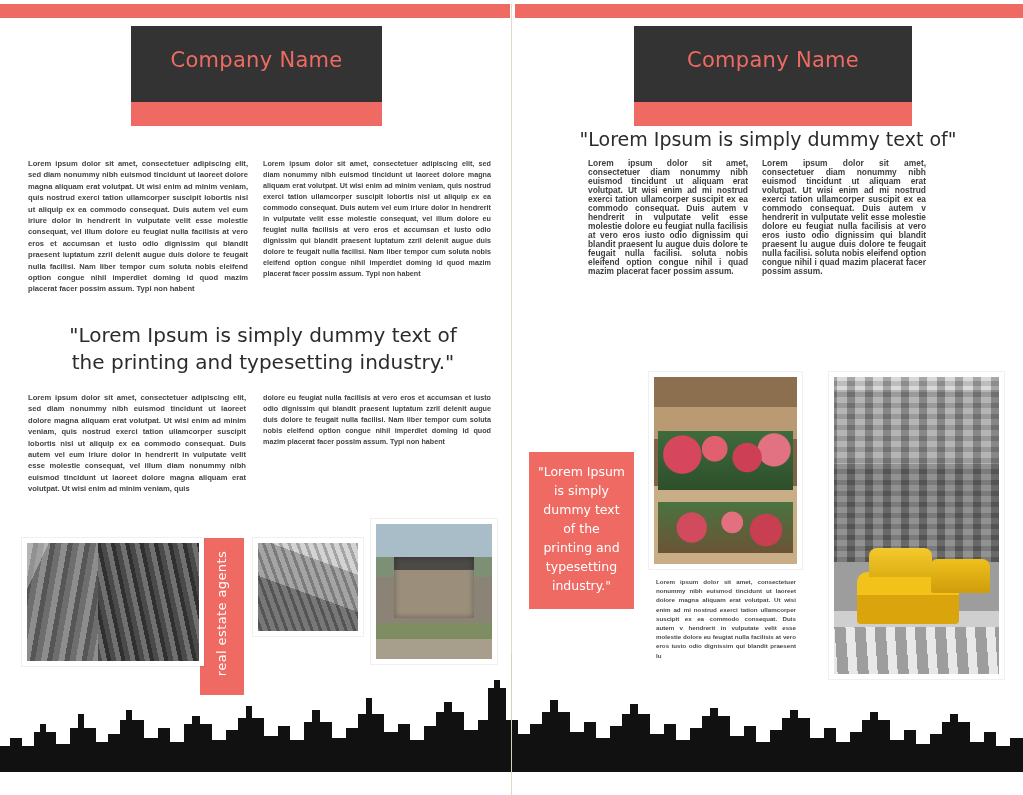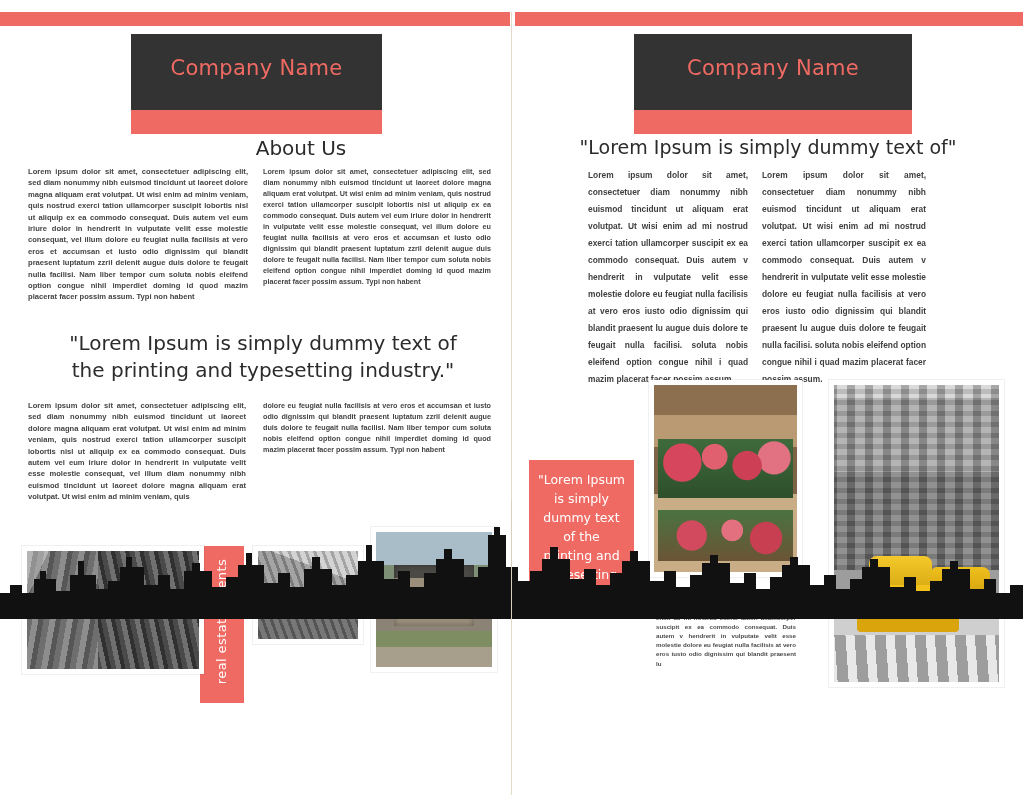--- a/index.html
+++ b/index.html
@@ -10,23 +10,23 @@
   body {
     font-family: "Liberation Sans", sans-serif;
     width: 1023px;
     height: 795px;
     overflow: hidden;
     position: relative;
   }
 
   .page {
     position: absolute;
-    left: 0; top: 12px;
+    left: 0; top: 4px;
     width: 1023px;
-    height: 607px;
+    height: 768px;
     background: #ffffff;
   }
 
   
   .top-bar-left {
     position: absolute;
     left: 0; top: 0;
     width: 510px;
     height: 14px;
     background: #ef6a63;
@@ -131,21 +131,21 @@
     text-align: justify;
     font-family: "Liberation Sans", sans-serif;
     font-weight: bold;
   }
   .col.sm {
     font-size: 7.2px;
     line-height: 11px;
   }
   .col.rt {
     font-size: 8.4px;
-    line-height: 17px;
+    line-height: 9px;
     color: #3f3f3f;
   }
   .col.tiny {
     font-size: 6.2px;
     line-height: 9.2px;
     color: #4a4a4a;
   }
 
   
   .about-c1 { left: 28px;  top: 154px; width: 220px; }
@@ -365,21 +365,20 @@
   <div class="header-block header-left">
     <div class="company-name">Company Name</div>
   </div>
   <div class="header-accent-left"></div>
 
   <div class="header-block header-right">
     <div class="company-name">Company Name</div>
   </div>
   <div class="header-accent-right"></div>
 
-  <div class="heading about-us">About Us</div>
   <div class="col about-c1">Lorem ipsum dolor sit amet, consectetuer adipiscing elit, sed diam nonummy nibh euismod tincidunt ut laoreet dolore magna aliquam erat volutpat. Ut wisi enim ad minim veniam, quis nostrud exerci tation ullamcorper suscipit lobortis nisl ut aliquip ex ea commodo consequat. Duis autem vel eum iriure dolor in hendrerit in vulputate velit esse molestie consequat, vel illum dolore eu feugiat nulla facilisis at vero eros et accumsan et iusto odio dignissim qui blandit praesent luptatum zzril delenit augue duis dolore te feugait nulla facilisi. Nam liber tempor cum soluta nobis eleifend option congue nihil imperdiet doming id quod mazim placerat facer possim assum. Typi non habent</div>
   <div class="col sm about-c2">Lorem ipsum dolor sit amet, consectetuer adipiscing elit, sed diam nonummy nibh euismod tincidunt ut laoreet dolore magna aliquam erat volutpat. Ut wisi enim ad minim veniam, quis nostrud exerci tation ullamcorper suscipit lobortis nisl ut aliquip ex ea commodo consequat. Duis autem vel eum iriure dolor in hendrerit in vulputate velit esse molestie consequat, vel illum dolore eu feugiat nulla facilisis at vero eros et accumsan et iusto odio dignissim qui blandit praesent luptatum zzril delenit augue duis dolore te feugait nulla facilisi. Nam liber tempor cum soluta nobis eleifend option congue nihil imperdiet doming id quod mazim placerat facer possim assum. Typi non habent</div>
 
   <div class="heading quote-left">
     <div>"Lorem Ipsum is simply dummy text of</div>
     <div>the printing and typesetting industry."</div>
   </div>
   <div class="col lq-c1">Lorem ipsum dolor sit amet, consectetuer adipiscing elit, sed diam nonummy nibh euismod tincidunt ut laoreet dolore magna aliquam erat volutpat. Ut wisi enim ad minim veniam, quis nostrud exerci tation ullamcorper suscipit lobortis nisl ut aliquip ex ea commodo consequat. Duis autem vel eum iriure dolor in hendrerit in vulputate velit esse molestie consequat, vel illum diam nonummy nibh euismod tincidunt ut laoreet dolore magna aliquam erat volutpat. Ut wisi enim ad minim veniam, quis</div>
   <div class="col sm lq-c2">dolore eu feugiat nulla facilisis at vero eros et accumsan et iusto odio dignissim qui blandit praesent luptatum zzril delenit augue duis dolore te feugait nulla facilisi. Nam liber tempor cum soluta nobis eleifend option congue nihil imperdiet doming id quod mazim placerat facer possim assum. Typi non habent</div>
 

